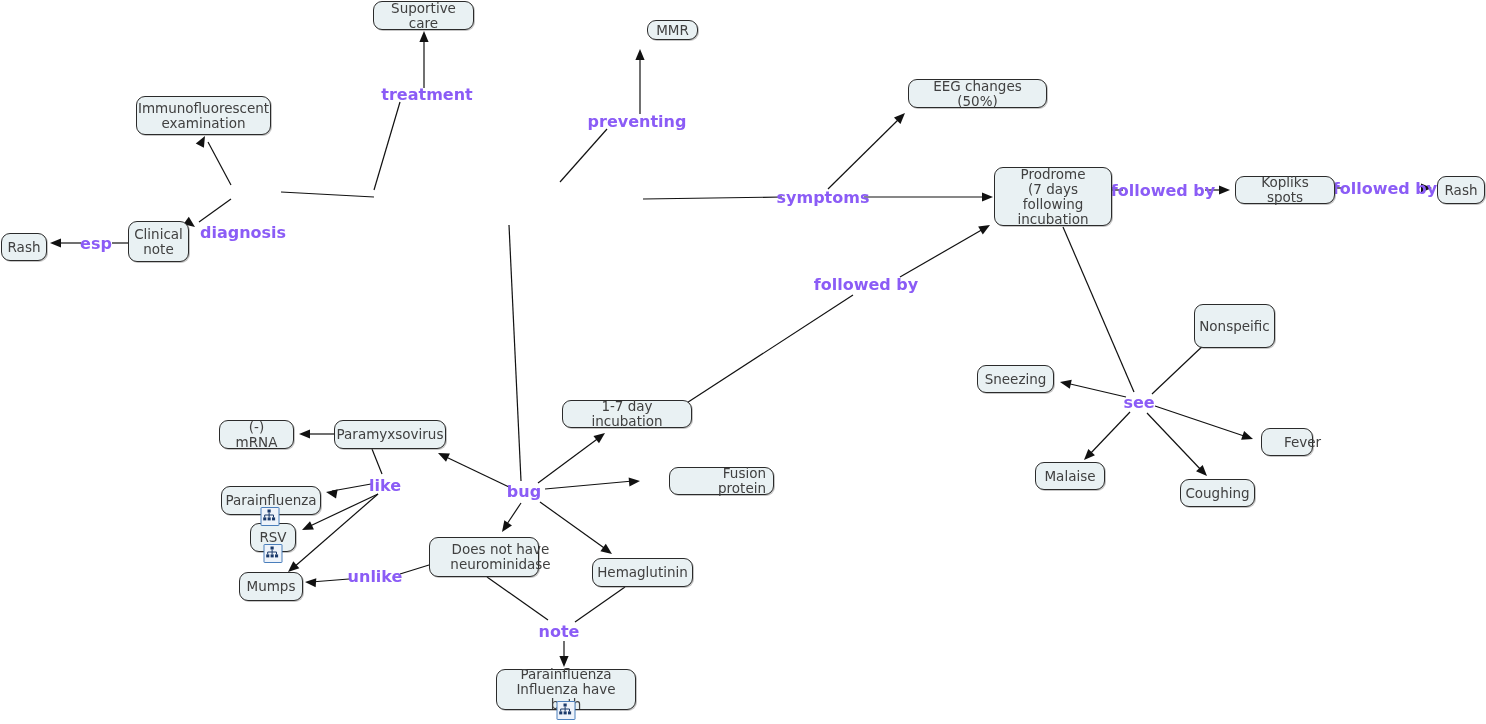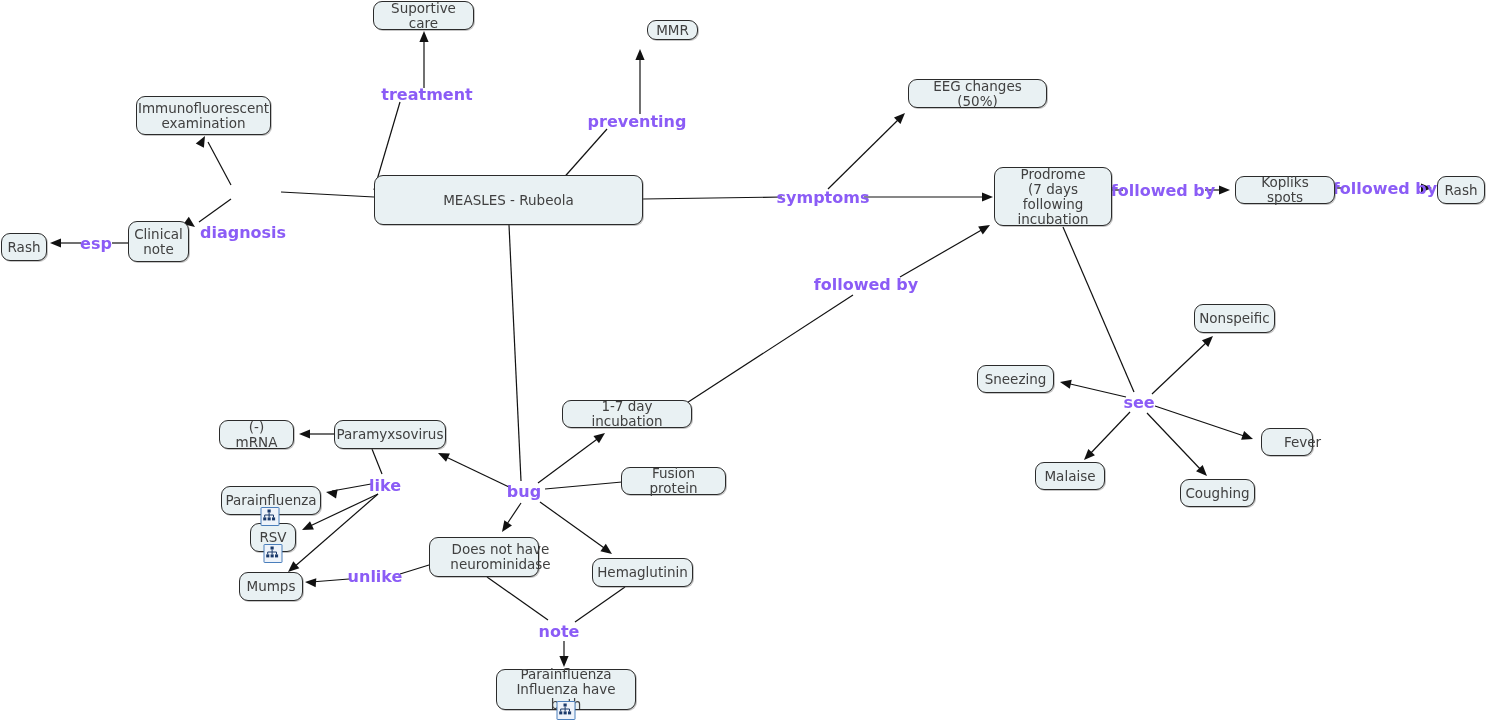--- a/index.html
+++ b/index.html
@@ -182,37 +182,36 @@
     <div class="link-label" style="left: 1139px; top: 402px;">see</div>
     <div class="link-label" style="left: 524px; top: 491px;">bug</div>
     <div class="link-label" style="left: 385px; top: 485px;">like</div>
     <div class="link-label" style="left: 375px; top: 576px;">unlike</div>
     <div class="link-label" style="left: 559px; top: 631px;">note</div>
     <div class="node" style="left: 373px; top: 1px; width: 101px; height: 29px; background: rgb(233, 241, 243); border-color: rgb(43, 43, 43);">Suportive care</div>
     <div class="node" style="left: 615px; top: 20px; width: 51px; height: 20px; background: rgb(233, 241, 243); border-color: rgb(43, 43, 43); margin-left: 32px;">MMR</div>
     <div class="node" style="left: 908px; top: 79px; width: 139px; height: 29px; background: rgb(233, 241, 243); border-color: rgb(43, 43, 43);">EEG changes (50%)</div>
     <div class="node" style="left: 136px; top: 96px; width: 135px; height: 39px; background: rgb(233, 241, 243); border-color: rgb(43, 43, 43);">Immunofluorescent
 examination</div>
-    <div class="node" style="left: 374px; top: 175px; width: 269px; height: 50px; background: rgb(233, 241, 243); border-color: rgb(43, 43, 43);">MEASLES - Rubeola</div>
     <div class="node" style="left: 994px; top: 167px; width: 118px; height: 59px; background: rgb(233, 241, 243); border-color: rgb(43, 43, 43);">Prodrome
 (7 days following
 incubation</div>
     <div class="node" style="left: 1235px; top: 176px; width: 100px; height: 28px; background: rgb(233, 241, 243); border-color: rgb(43, 43, 43); text-align: center;">Kopliks spots</div>
     <div class="node" style="left: 1437px; top: 176px; width: 48px; height: 28px; background: rgb(233, 241, 243); border-color: rgb(43, 43, 43);">Rash</div>
     <div class="node" style="left: 128px; top: 221px; width: 61px; height: 41px; background: rgb(233, 241, 243); border-color: rgb(43, 43, 43);">Clinical
 note</div>
     <div class="node" style="left: 1px; top: 233px; width: 46px; height: 28px; background: rgb(233, 241, 243); border-color: rgb(43, 43, 43);">Rash</div>
-    <div class="node" style="left: 1194px; top: 304px; width: 81px; height: 29px; background: rgb(233, 241, 243); border-color: rgb(43, 43, 43);">Nonspeific</div>
+    <div class="node" style="left: 1194px; top: 304px; width: 81px; height: 44px; background: rgb(233, 241, 243); border-color: rgb(43, 43, 43);">Nonspeific</div>
     <div class="node" style="left: 977px; top: 365px; width: 77px; height: 28px; background: rgb(233, 241, 243); border-color: rgb(43, 43, 43);">Sneezing</div>
     <div class="node" style="left: 562px; top: 400px; width: 130px; height: 28px; background: rgb(233, 241, 243); border-color: rgb(43, 43, 43);">1-7 day incubation</div>
     <div class="node" style="left: 1261px; top: 428px; width: 52px; height: 28px; background: rgb(233, 241, 243); border-color: rgb(43, 43, 43); padding-left: 38px;">Fever</div>
     <div class="node" style="left: 219px; top: 420px; width: 75px; height: 29px; background: rgb(233, 241, 243); border-color: rgb(43, 43, 43);">(-) mRNA</div>
     <div class="node" style="left: 334px; top: 420px; width: 112px; height: 29px; background: rgb(233, 241, 243); border-color: rgb(43, 43, 43);">Paramyxsovirus</div>
     <div class="node" style="left: 1035px; top: 462px; width: 70px; height: 28px; background: rgb(233, 241, 243); border-color: rgb(43, 43, 43);">Malaise</div>
-    <div class="node" style="left: 621px; top: 467px; width: 105px; height: 28px; background: rgb(233, 241, 243); border-color: rgb(43, 43, 43);">Fusion protein</div>
+    <div class="node" style="left: 669px; top: 467px; width: 105px; height: 28px; background: rgb(233, 241, 243); border-color: rgb(43, 43, 43); text-align: right;">Fusion protein</div>
     <div class="node" style="left: 1180px; top: 479px; width: 75px; height: 28px; background: rgb(233, 241, 243); border-color: rgb(43, 43, 43);">Coughing</div>
     <div class="node" style="left: 221px; top: 486px; width: 100px; height: 29px; background: rgb(233, 241, 243); border-color: rgb(43, 43, 43);">Parainfluenza</div>
     <div class="node" style="left: 250px; top: 523px; width: 46px; height: 29px; background: rgb(233, 241, 243); border-color: rgb(43, 43, 43);">RSV</div>
     <div class="node" style="left: 429px; top: 537px; width: 110px; height: 40px; background: rgb(233, 241, 243); border-color: rgb(43, 43, 43); padding-left: 40px;">Does not have
 neurominidase</div>
     <div class="node" style="left: 592px; top: 558px; width: 101px; height: 29px; background: rgb(233, 241, 243); border-color: rgb(43, 43, 43);">Hemaglutinin</div>
     <div class="node" style="left: 239px; top: 572px; width: 64px; height: 29px; background: rgb(233, 241, 243); border-color: rgb(43, 43, 43);">Mumps</div>
     <div class="node" style="left: 496px; top: 669px; width: 140px; height: 41px; background: rgb(233, 241, 243); border-color: rgb(43, 43, 43);">Parainfluenza
 Influenza have both</div>
     <div class="cmap-badge" style="left: 270px; top: 507px;">

